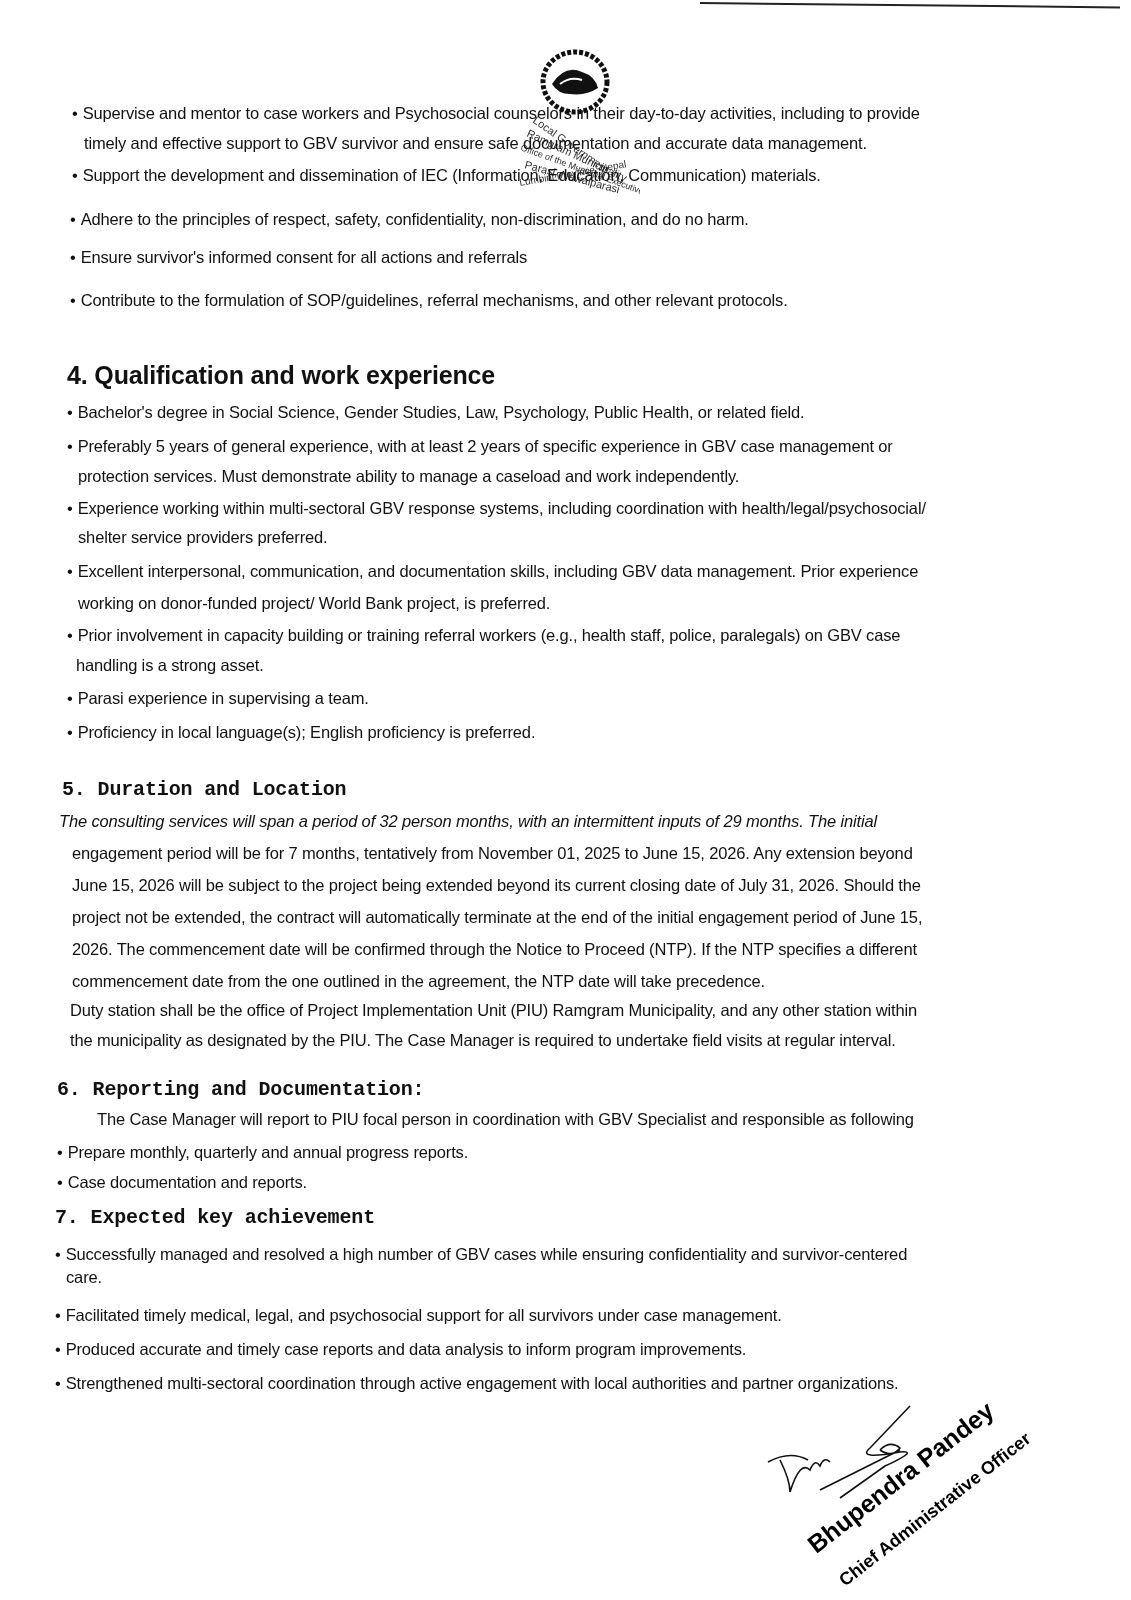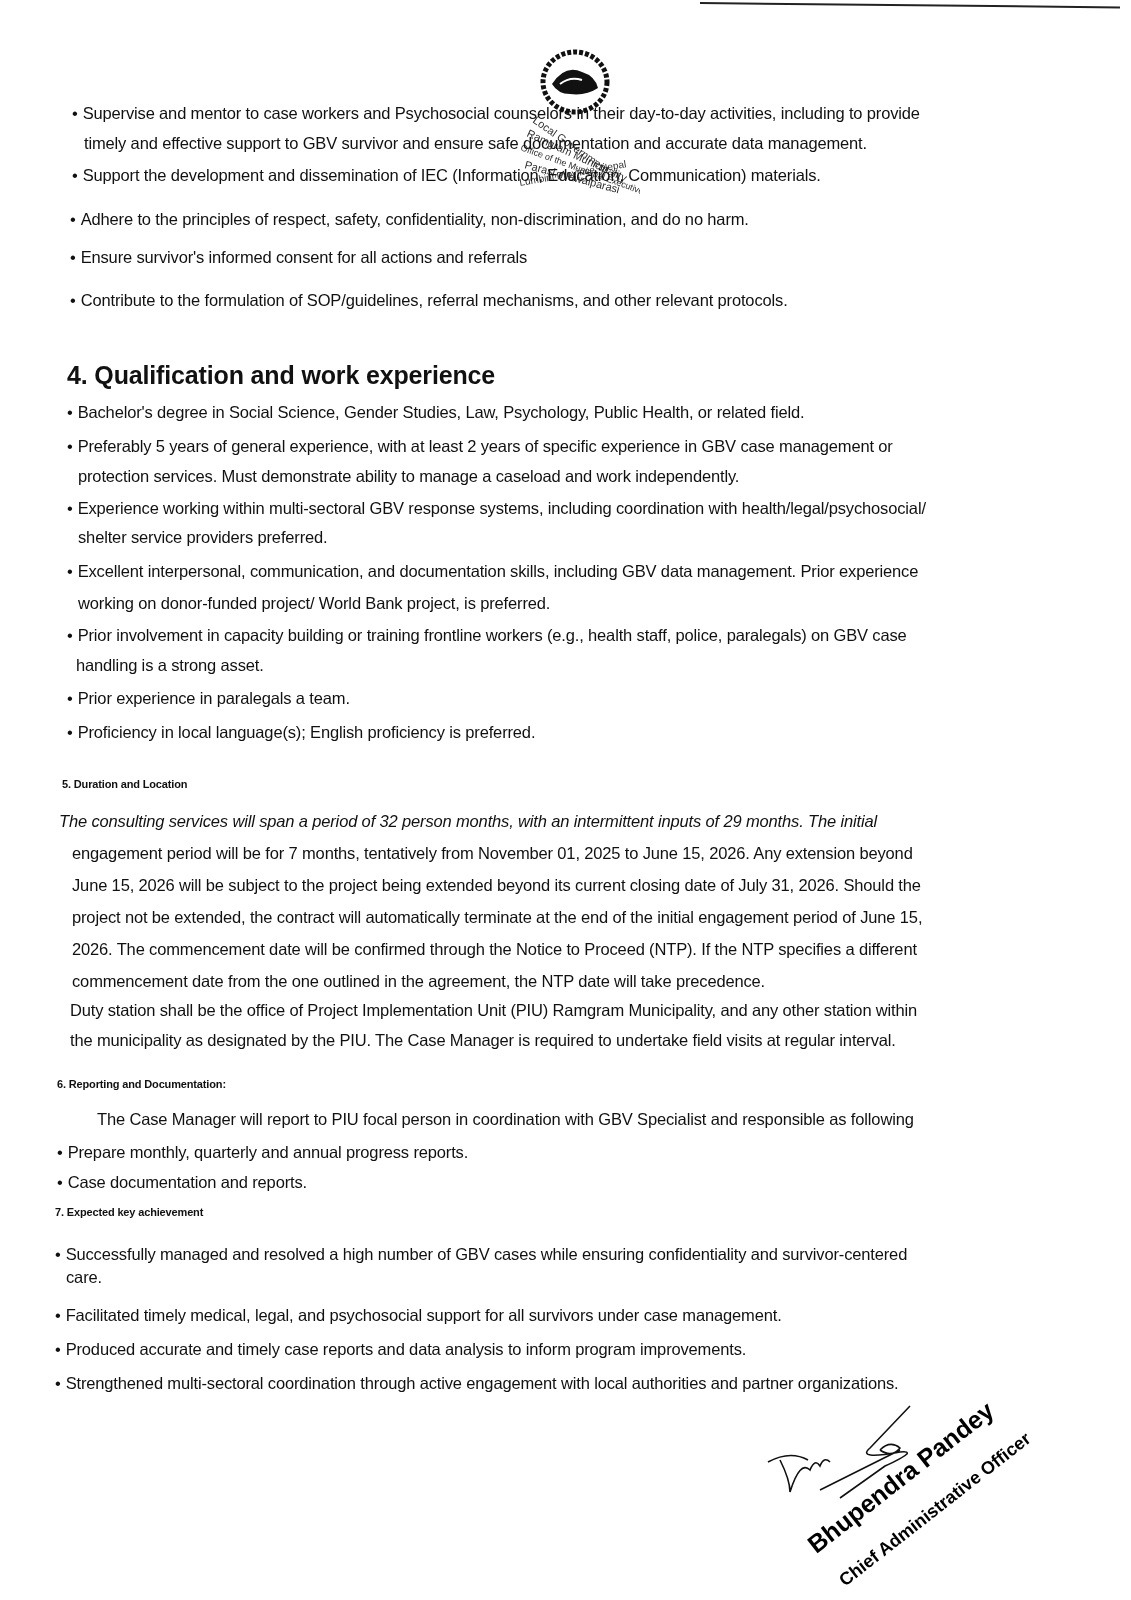--- a/index.html
+++ b/index.html
@@ -7,21 +7,21 @@
     width: 1131px; height: 1600px; position: relative; overflow: hidden;
     font-family: "Liberation Sans", sans-serif; color: #111;
   }
   .top-rule {
     position: absolute; left: 700px; top: 2px; width: 420px; height: 2px;
     background: #222; transform: rotate(0.6deg); transform-origin: left center;
   }
   .page { position: absolute; left: 0; top: 0; width: 1131px; }
   .line { position: absolute; white-space: nowrap; font-size: 16.5px; letter-spacing: -0.15px; }
   .bullet::before { content: "\2022"; margin-right: 5px; }
-  .heading { font-weight: bold; font-size: 11px; }
+  .heading { font-weight: bold; font-size: 20px; font-family: Liberation Mono, monospace; }
   .h4 { font-size: 25px; font-weight: bold; }
   .seal {
     position: absolute; left: 520px; top: 44px; width: 120px; height: 150px;
   }
   .sig { position: absolute; left: 760px; top: 1400px; width: 300px; height: 200px; }
   .sig-name {
     position: absolute; left: 820px; top: 1530px; font-weight: bold; font-size: 25px;
     transform: rotate(-38deg); transform-origin: left bottom; white-space: nowrap; color: #000;
   }
   .sig-title {
@@ -44,23 +44,23 @@
   <div class="line bullet" style="left:70px;top:291px;">Contribute to the formulation of SOP/guidelines, referral mechanisms, and other relevant protocols.</div>
 
   <div class="line h4" style="left:67px;top:361px;">4. Qualification and work experience</div>
   <div class="line bullet" style="left:67px;top:403px;">Bachelor's degree in Social Science, Gender Studies, Law, Psychology, Public Health, or related field.</div>
   <div class="line bullet" style="left:67px;top:437px;">Preferably 5 years of general experience, with at least 2 years of specific experience in GBV case management or</div>
   <div class="line" style="left:78px;top:467px;">protection services. Must demonstrate ability to manage a caseload and work independently.</div>
   <div class="line bullet" style="left:67px;top:499px;">Experience working within multi-sectoral GBV response systems, including coordination with health/legal/psychosocial/</div>
   <div class="line" style="left:78px;top:528px;">shelter service providers preferred.</div>
   <div class="line bullet" style="left:67px;top:562px;">Excellent interpersonal, communication, and documentation skills, including GBV data management. Prior experience</div>
   <div class="line" style="left:78px;top:594px;">working on donor-funded project/ World Bank project, is preferred.</div>
-  <div class="line bullet" style="left:67px;top:626px;">Prior involvement in capacity building or training frontline workers (e.g., health staff, police, paralegals) on GBV case</div>
+  <div class="line bullet" style="left:67px;top:626px;">Prior involvement in capacity building or training referral workers (e.g., health staff, police, paralegals) on GBV case</div>
   <div class="line" style="left:76px;top:656px;">handling is a strong asset.</div>
-  <div class="line bullet" style="left:67px;top:689px;">Prior experience in paralegals a team.</div>
+  <div class="line bullet" style="left:67px;top:689px;">Parasi experience in supervising a team.</div>
   <div class="line bullet" style="left:67px;top:723px;">Proficiency in local language(s); English proficiency is preferred.</div>
 
   <div class="line heading" style="left:62px;top:778px;">5. Duration and Location</div>
   <div class="line" style="left:59px;top:812px;font-style:italic;">The consulting services will span a period of 32 person months, with an intermittent inputs of 29 months. The initial</div>
   <div class="line" style="left:72px;top:844px;">engagement period will be for 7 months, tentatively from November 01, 2025 to June 15, 2026. Any extension beyond</div>
   <div class="line" style="left:72px;top:876px;">June 15, 2026 will be subject to the project being extended beyond its current closing date of July 31, 2026. Should the</div>
   <div class="line" style="left:72px;top:908px;">project not be extended, the contract will automatically terminate at the end of the initial engagement period of June 15,</div>
   <div class="line" style="left:72px;top:940px;">2026. The commencement date will be confirmed through the Notice to Proceed (NTP). If the NTP specifies a different</div>
   <div class="line" style="left:72px;top:972px;">commencement date from the one outlined in the agreement, the NTP date will take precedence.</div>
   <div class="line" style="left:70px;top:1001px;">Duty station shall be the office of Project Implementation Unit (PIU) Ramgram Municipality, and any other station within</div>

